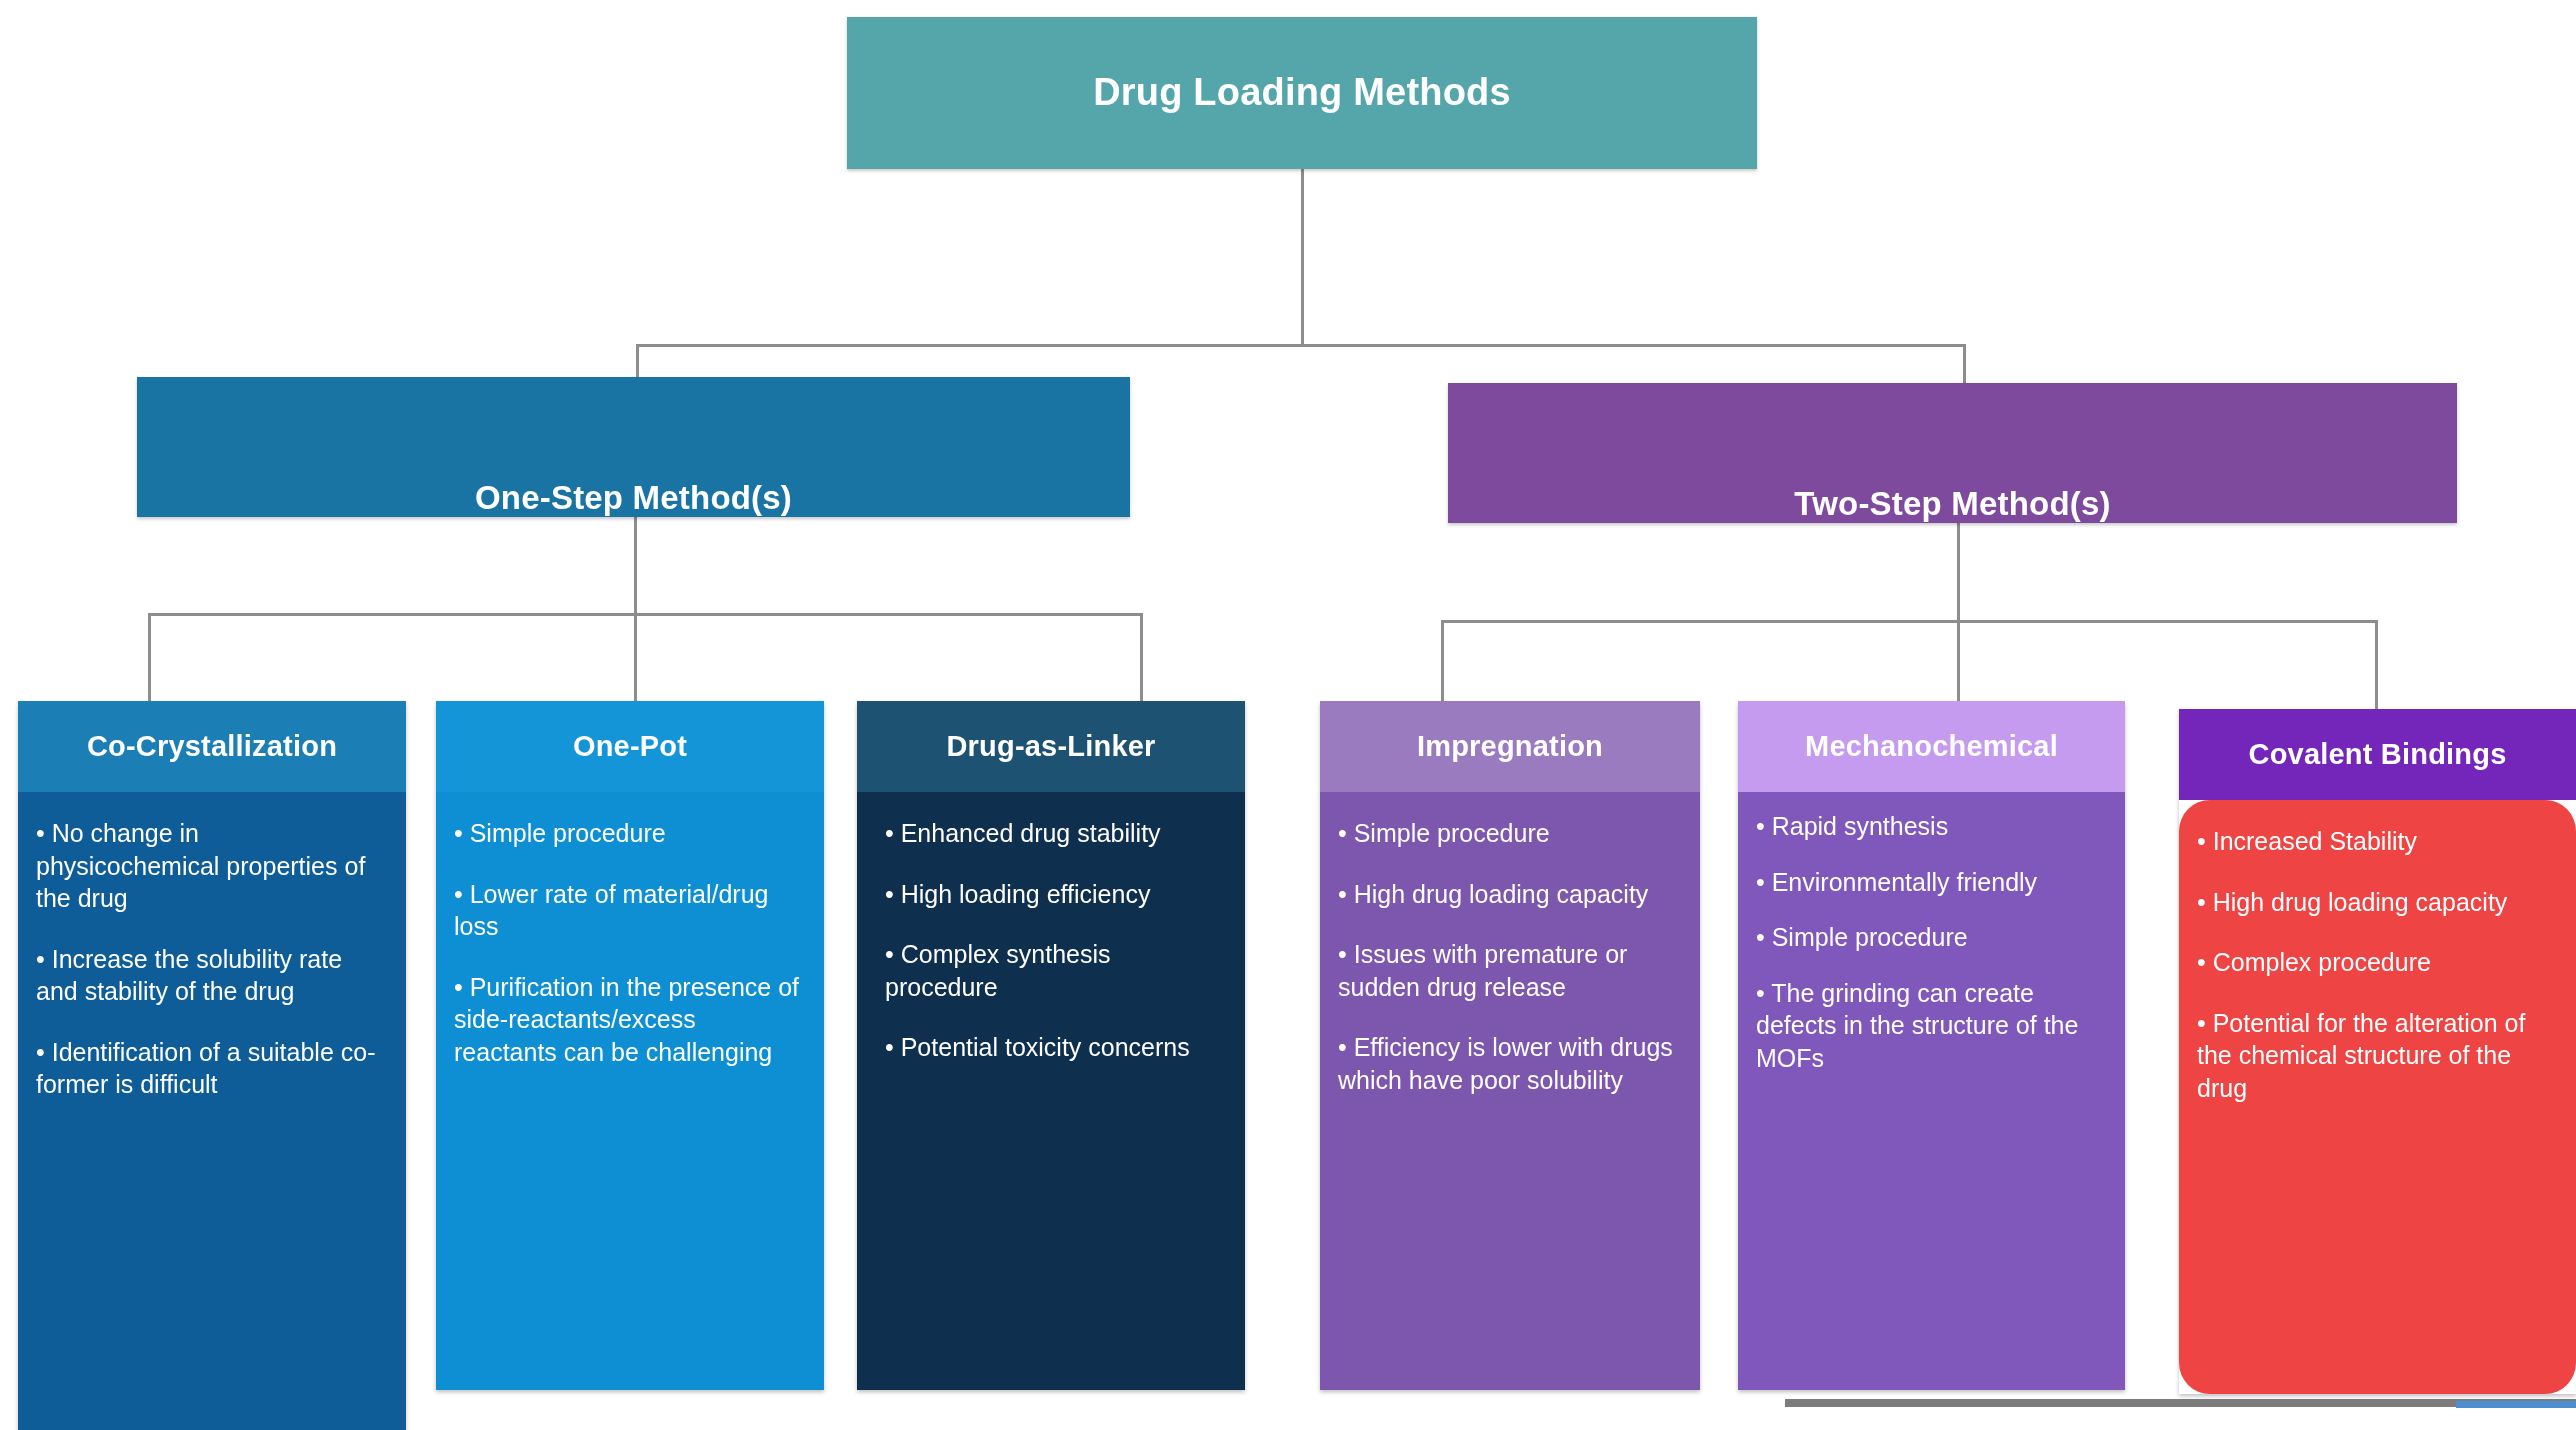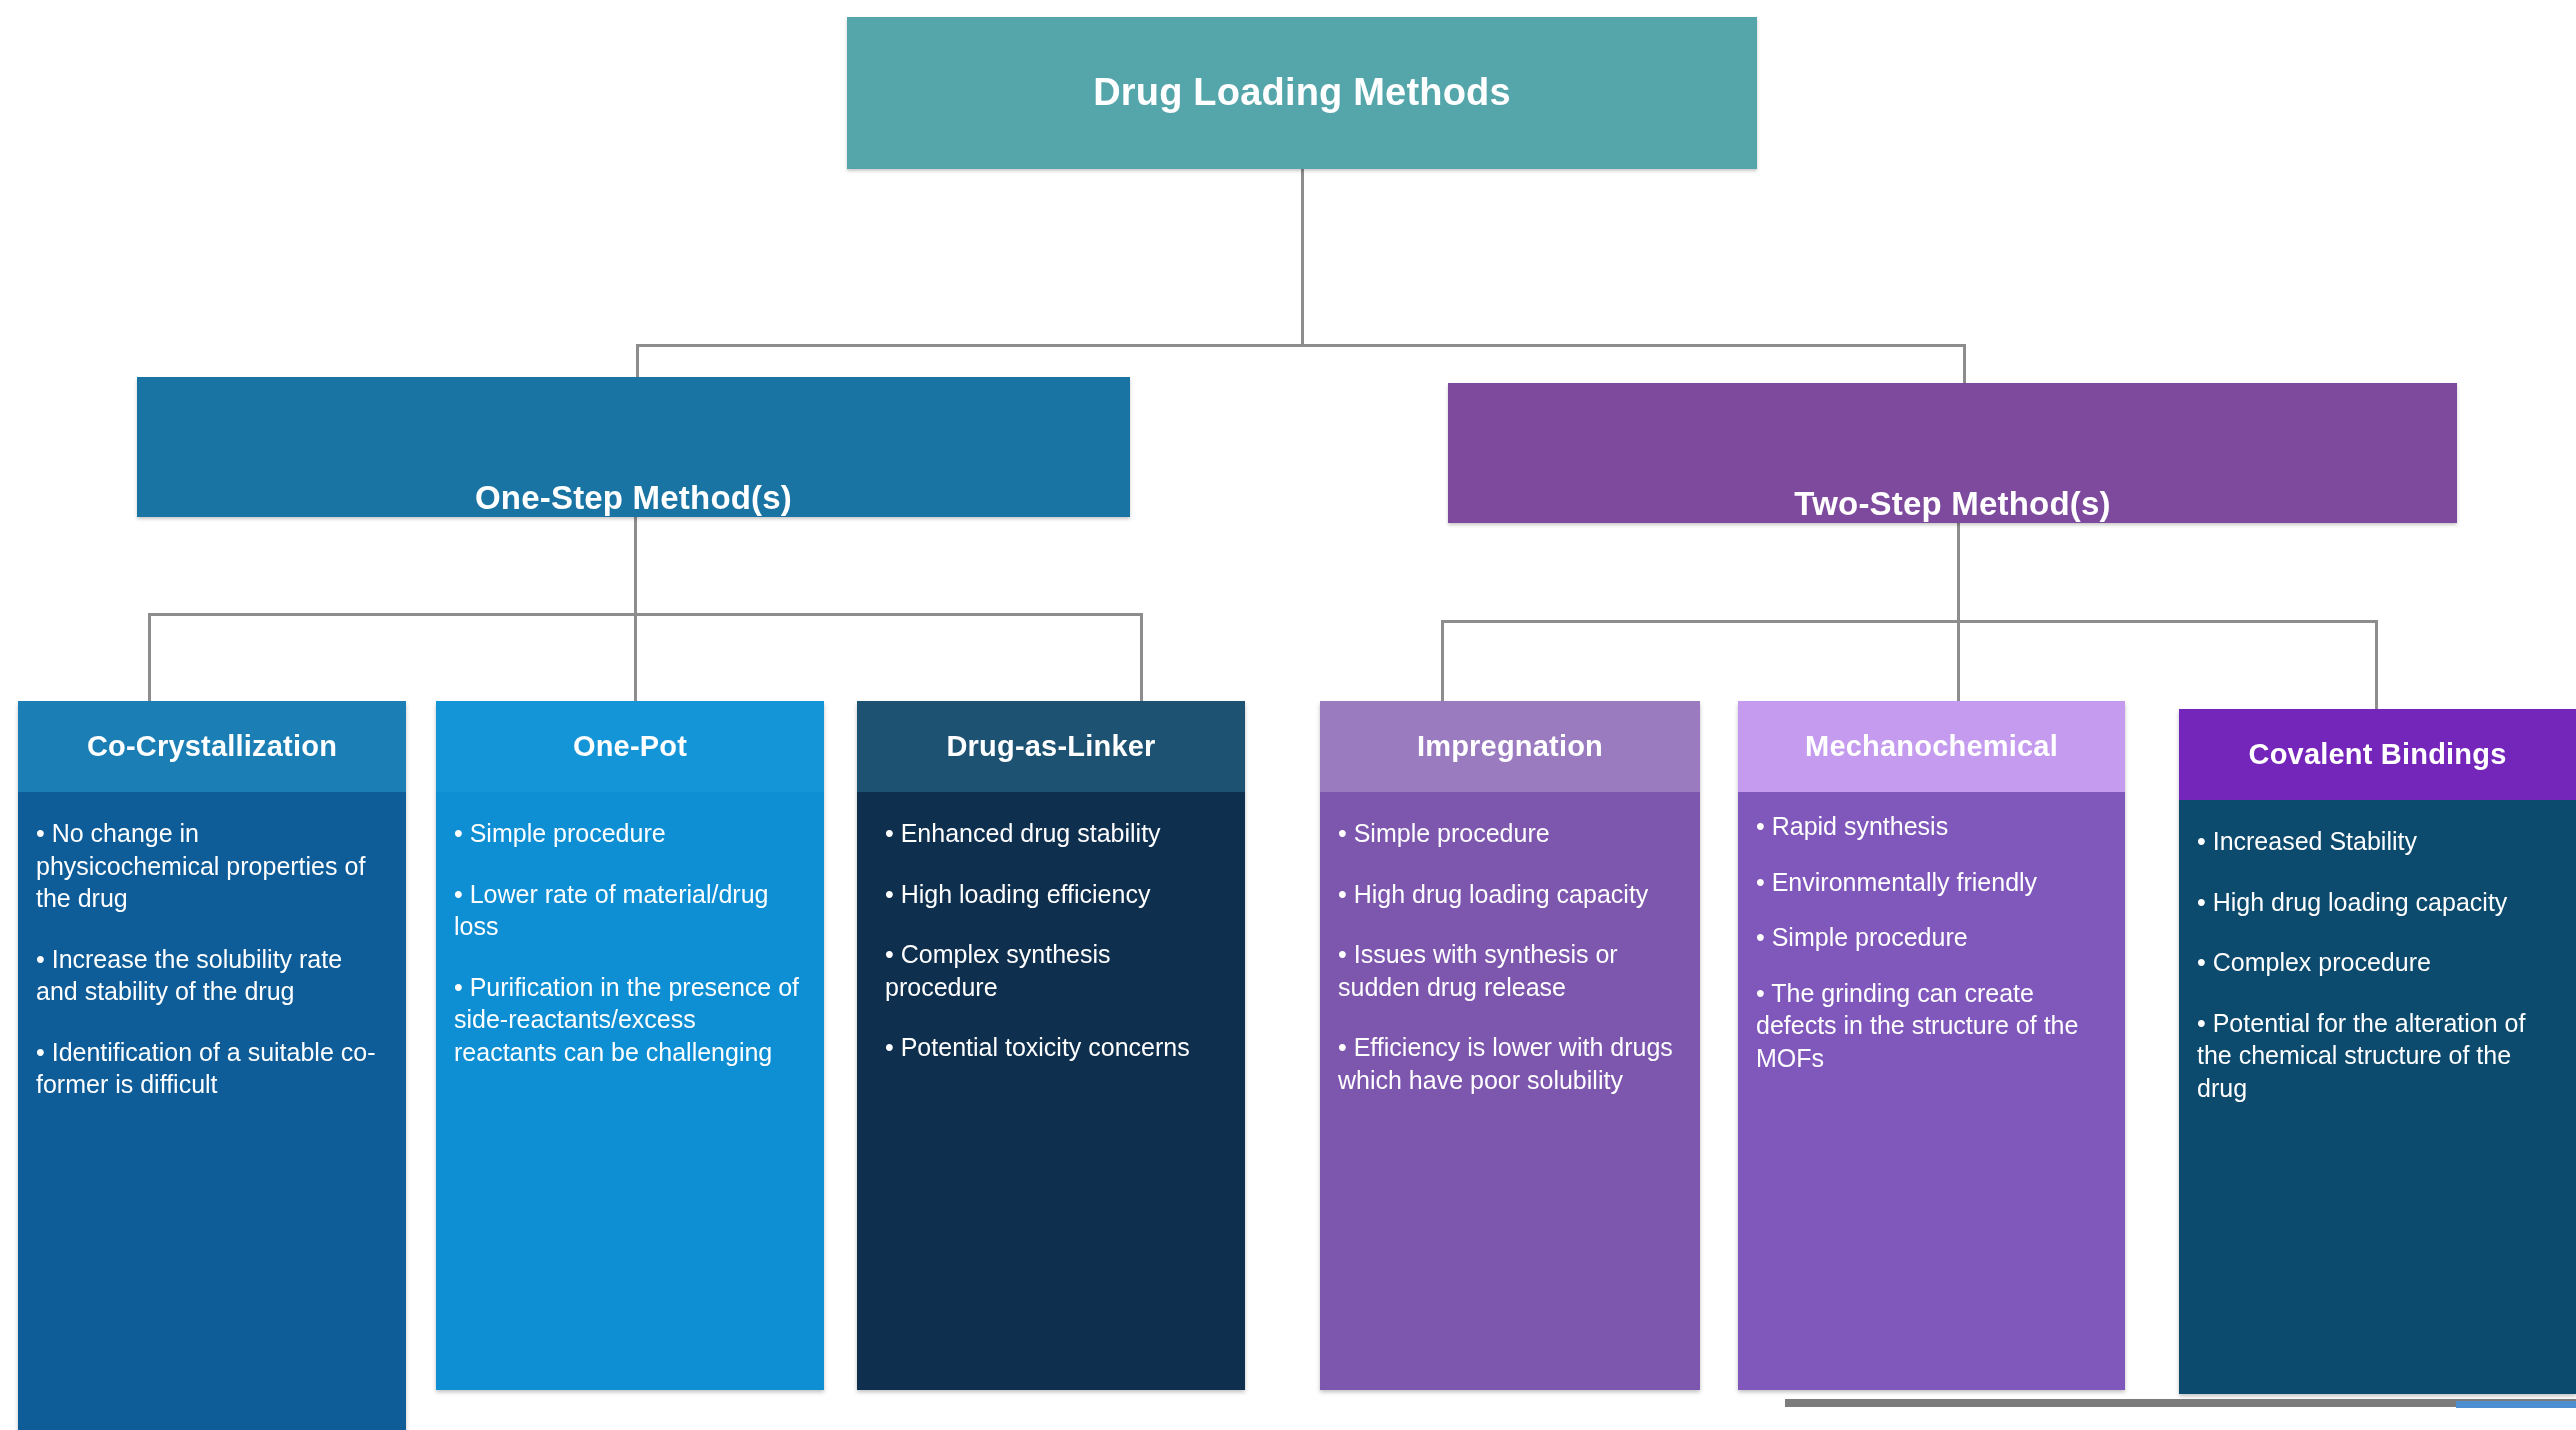--- a/index.html
+++ b/index.html
@@ -108,21 +108,21 @@
   #card-impreg    { left: 1320px; top: 701px; width: 380px;  height: 689px; }
   #card-impreg .card-header { height: 91px; background: #9b7bc0; }
   #card-impreg .card-body   { background: #7d56ae; }
 
   #card-mechano   { left: 1738px; top: 701px; width: 387px;  height: 689px; }
   #card-mechano .card-header { height: 91px; background: #c49bee; }
   #card-mechano .card-body   { background: #8058bb; }
 
   #card-covalent  { left: 2179px; top: 709px; width: 397px;  height: 685px; }
   #card-covalent .card-header { height: 91px; background: #7526ba; }
-  #card-covalent .card-body   { background: #0c4a6e; }
+  #card-covalent .card-body   { background: #ef4444; border-radius: 31px; }
 
   
   #bottom-bar {
     position: absolute;
     left: 1785px; top: 1399px;
     width: 791px; height: 8.2px;
     background: #7c7c7c;
   }
   #bottom-bar-accent {
     position: absolute;
@@ -198,21 +198,21 @@
     </div>
   </div>
 
   <div id="card-impreg" class="card">
     <div class="card-header">
       <span>Impregnation</span>
     </div>
     <div class="card-body">
       <div class="bullet">• Simple procedure</div>
       <div class="bullet">• High drug loading capacity</div>
-      <div class="bullet">• Issues with synthesis or sudden drug release</div>
+      <div class="bullet">• Issues with premature or sudden drug release</div>
       <div class="bullet">• Efficiency is lower with drugs which have poor solubility</div>
     </div>
   </div>
 
   <div id="card-mechano" class="card">
     <div class="card-header">
       <span>Mechanochemical</span>
     </div>
     <div class="card-body" style="padding-top:18px;">
       <div class="bullet" style="margin-bottom:23px;">• Rapid synthesis</div>

